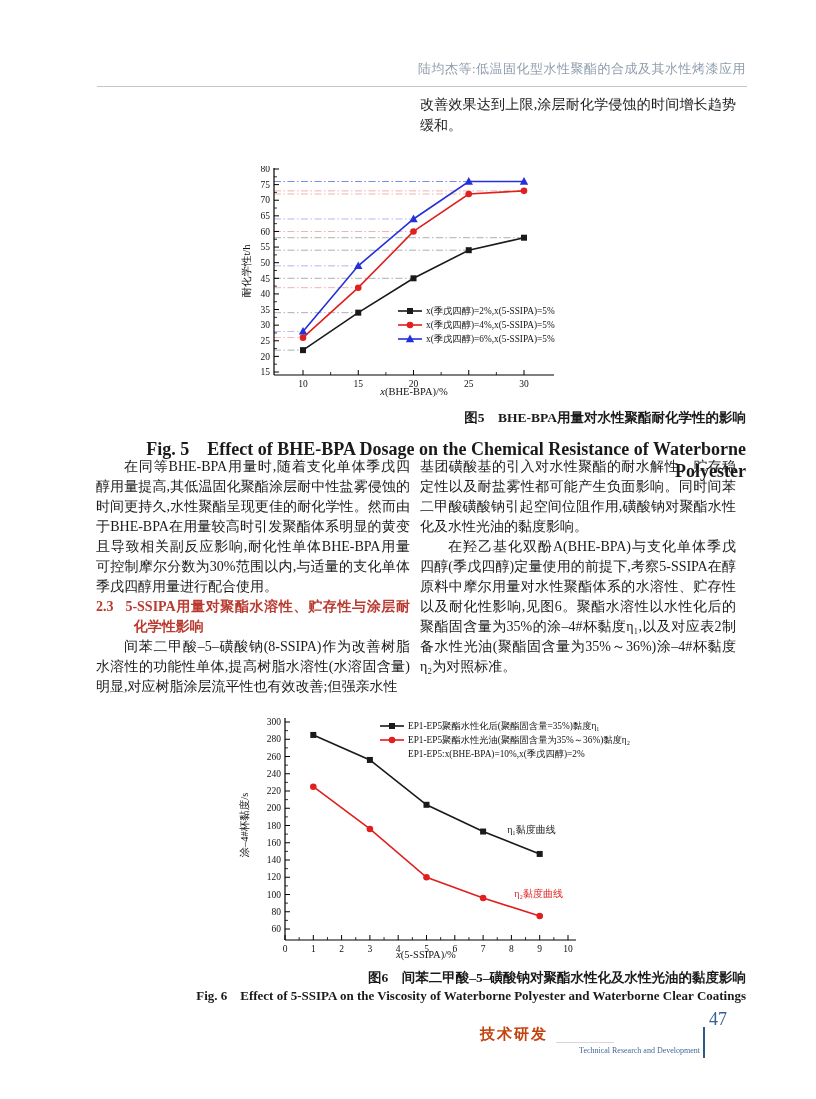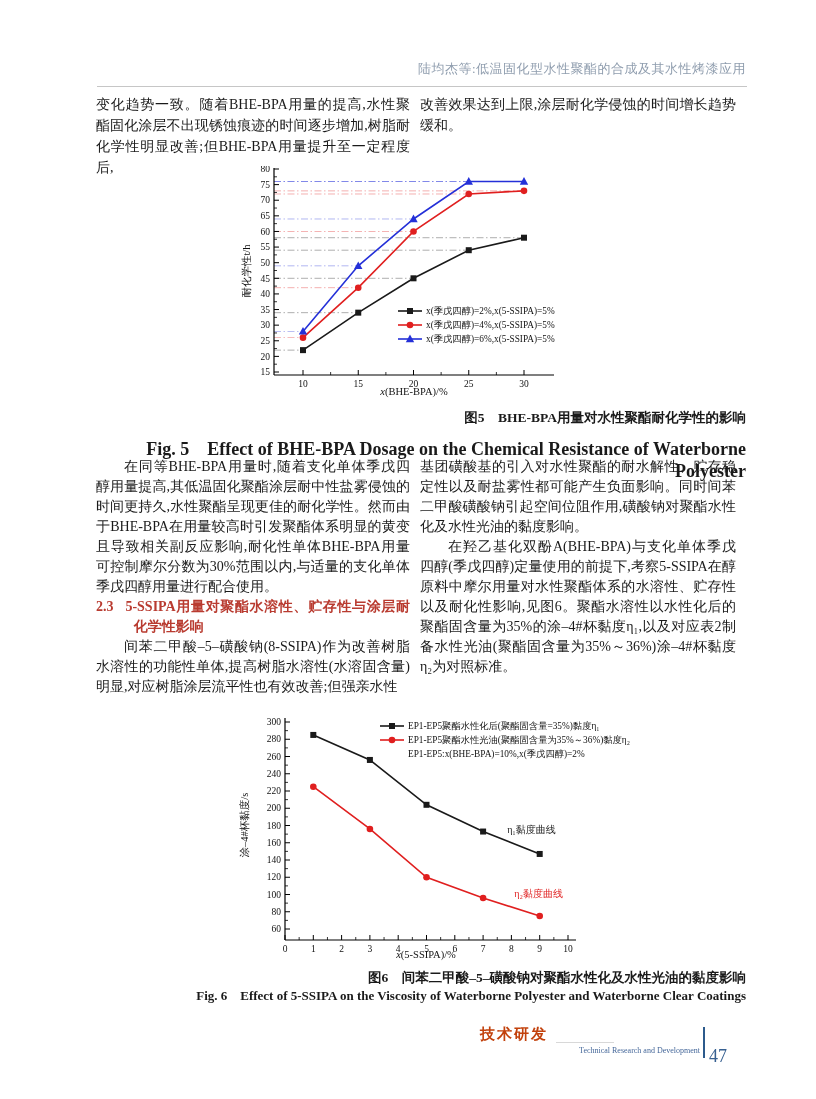--- a/index.html
+++ b/index.html
@@ -21,32 +21,31 @@
   .cap-zh5{top:409px;font-size:13.5px;}
   .cap-en5{top:437px;font-size:18px;}
   .cap-zh6{top:969px;font-size:13.5px;}
   .cap-en6{top:987px;font-size:13px;}
   .fig5-mount{left:180px;top:166px;width:400px;height:240px;}
   .fig6-mount{left:228px;top:710px;width:430px;height:252px;}
   .footer-rule{left:556px;top:1042px;width:58px;height:1px;background:#d8d8d8;}
   .footer-zh{left:480px;top:1025px;width:215px;font-size:15px;font-weight:bold;color:#c2410c;letter-spacing:2px;}
   .footer-en{left:480px;top:1046px;width:220px;text-align:right;font-size:8px;color:#46689a;}
   .footer-div{left:703px;top:1027px;width:2px;height:31px;background:#2c5a8c;}
-  .footer-page{left:709px;top:1046px;font-size:18px;color:#376091;}
+  .footer-page{left:709px;top:1009px;font-size:18px;color:#376091;}
   p{margin:0;}
 </style>
 </head>
 <body>
 
 <div class="page">
 
   <div class="abs header-title">陆均杰等:低温固化型水性聚酯的合成及其水性烤漆应用</div>
   <div class="abs header-rule"></div>
 
-  <div class="abs col col-top c1 row1">变化趋势一致。随着BHE-BPA用量的提高,水性聚酯固化涂层不出现锈蚀痕迹的时间逐步增加,树脂耐化学性明显改善;但BHE-BPA用量提升至一定程度后,</div>
   <div class="abs col col-top c2 row1">改善效果达到上限,涂层耐化学侵蚀的时间增长趋势缓和。</div>
 
   <div class="abs fig5-mount" id="fig5-mount"><svg width="400" height="240">
         <line x1="94" y1="184.13846153846154" x2="123" y2="184.13846153846154" stroke="#1a1a1a" stroke-width="0.7" stroke-dasharray="7 2.5 1.5 2.5" opacity="0.5"></line>
         <line x1="94" y1="146.66153846153847" x2="178.25" y2="146.66153846153847" stroke="#1a1a1a" stroke-width="0.7" stroke-dasharray="7 2.5 1.5 2.5" opacity="0.5"></line>
         <line x1="94" y1="112.3076923076923" x2="233.5" y2="112.3076923076923" stroke="#1a1a1a" stroke-width="0.7" stroke-dasharray="7 2.5 1.5 2.5" opacity="0.5"></line>
         <line x1="94" y1="84.2" x2="288.75" y2="84.2" stroke="#1a1a1a" stroke-width="0.7" stroke-dasharray="7 2.5 1.5 2.5" opacity="0.5"></line>
         <line x1="94" y1="71.70769230769231" x2="344" y2="71.70769230769231" stroke="#1a1a1a" stroke-width="0.7" stroke-dasharray="7 2.5 1.5 2.5" opacity="0.5"></line>
         <line x1="94" y1="171.64615384615385" x2="123" y2="171.64615384615385" stroke="#e01f1f" stroke-width="0.7" stroke-dasharray="7 2.5 1.5 2.5" opacity="0.5"></line>
         <line x1="94" y1="121.67692307692307" x2="178.25" y2="121.67692307692307" stroke="#e01f1f" stroke-width="0.7" stroke-dasharray="7 2.5 1.5 2.5" opacity="0.5"></line>

